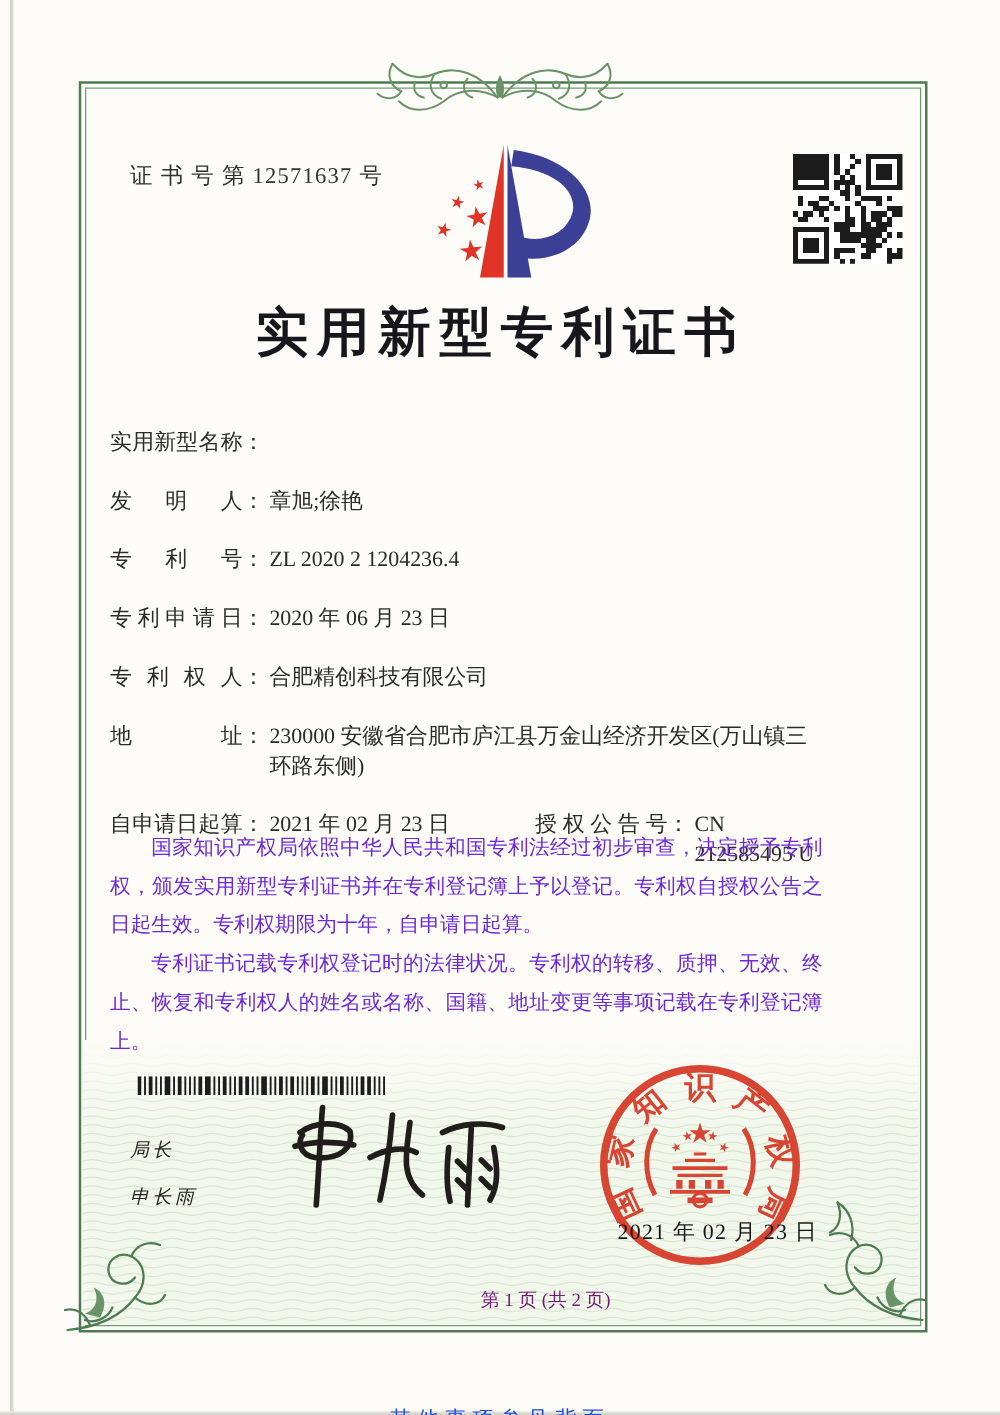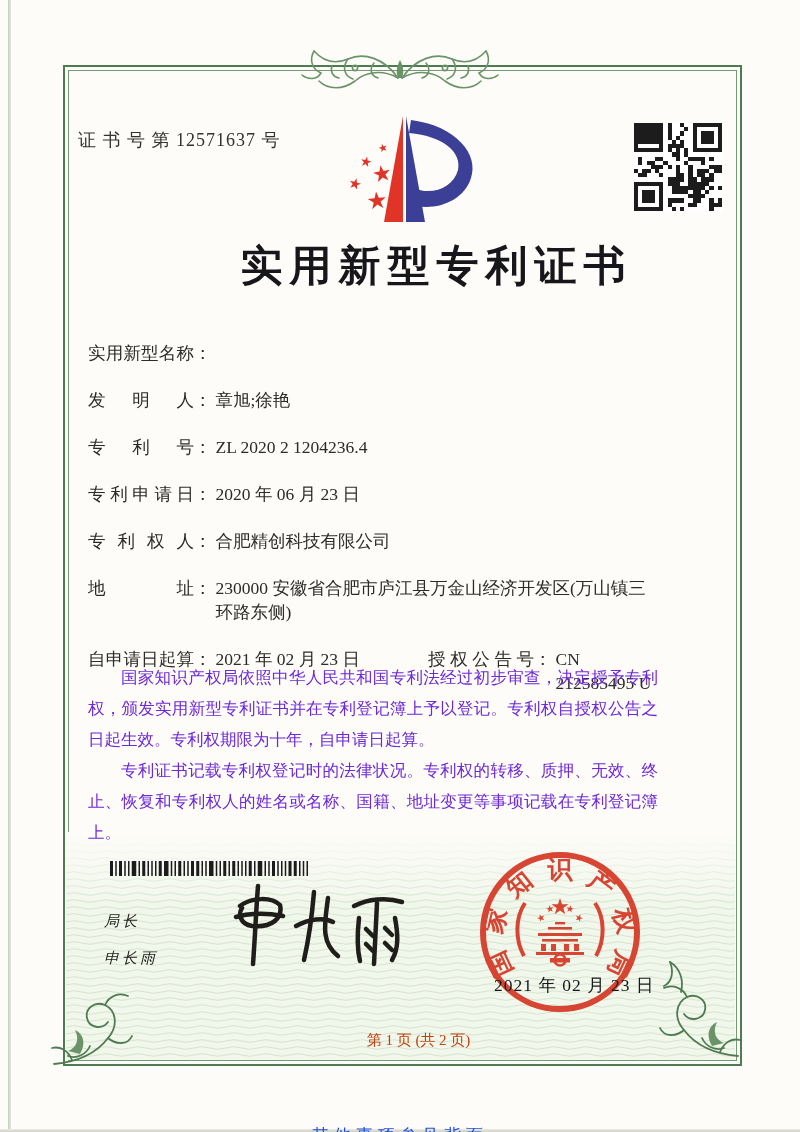--- a/index.html
+++ b/index.html
@@ -15,47 +15,47 @@
     background:linear-gradient(180deg,#ecebe4,#cfcfc6);}
   
   .frame{position:absolute;left:63px;top:65px;width:675px;height:997px;
     border:2px solid #4e7b52;}
   .frame-inner{position:absolute;left:3px;top:3px;right:3px;bottom:3px;
     border:1px solid #739a74;}
   .wave-zone{position:absolute;left:66px;top:832px;width:669px;height:228px;
     background:#f2f7ec;overflow:hidden;}
   .wave-fade{position:absolute;left:0;top:0;width:100%;height:70px;
     background:linear-gradient(180deg,#fdfcf8,rgba(253,252,248,0));}
-  .cert-no{position:absolute;left:78px;top:128px;font-size:18px;
+  .cert-no{position:absolute;left:104px;top:128px;font-size:18px;
     letter-spacing:1px;color:#33322e;}
   .logo{position:absolute;left:332px;top:110px;}
   .qr{position:absolute;left:634px;top:123px;}
   .title{position:absolute;left:63px;top:238px;width:675px;text-align:center;
-    font-size:42px;font-weight:bold;letter-spacing:7px;color:#17161a;margin-left:36px;}
+    font-size:42px;font-weight:bold;letter-spacing:7px;color:#17161a;}
   .fields{position:absolute;left:88px;top:341px;width:572px;font-size:17.5px;}
   .field-row{display:flex;align-items:flex-start;margin-bottom:23px;line-height:24px;}
   .field-label{display:inline-block;width:106px;text-align:justify;
     text-align-last:justify;flex:none;}
   .field-colon{flex:none;}
   .field-value{padding-left:4px;max-width:436px;}
   .grant-row{display:flex;margin-top:2px;line-height:24px;}
   .grant-left{display:flex;width:340px;flex:none;}
   .grant-right{display:flex;}
   .paragraphs{position:absolute;left:88px;top:662px;width:570px;
     font-size:16.5px;line-height:31px;text-align:justify;color:#6d28d9;}
   .paragraphs p{margin:0;text-indent:2em;}
   .barcode{position:absolute;left:110px;top:861px;}
   .signer{position:absolute;left:104px;top:903px;font-size:15px;
     line-height:37px;letter-spacing:3px;color:#23221e;font-style:italic;}
   .signature{position:absolute;left:228px;top:876px;}
   .seal{position:absolute;left:478px;top:850px;opacity:.94;}
   .seal-date{position:absolute;left:494px;top:973px;font-size:17.5px;
     color:#17161a;letter-spacing:1px;}
-  .page-info{position:absolute;left:49px;top:1031px;width:675px;
-    text-align:center;font-size:15px;color:#c2410c;padding-left:32px;}
+  .page-info{position:absolute;left:67px;top:1031px;width:675px;
+    text-align:center;font-size:15px;color:#701a75;padding-left:32px;}
   .back-note{position:absolute;left:0;top:1080px;width:800px;text-align:center;
     font-size:17px;letter-spacing:5px;color:#1d4ed8;margin-top:44px;}
   .ornament-top{position:absolute;left:292px;top:38px;}
   .flourish-bl{position:absolute;left:48px;top:984px;}
   .flourish-br{position:absolute;left:656px;top:952px;transform:scaleX(-1);}
 </style>
 </head>
 <body>
 
 <div class="scan-edge-left"></div>

